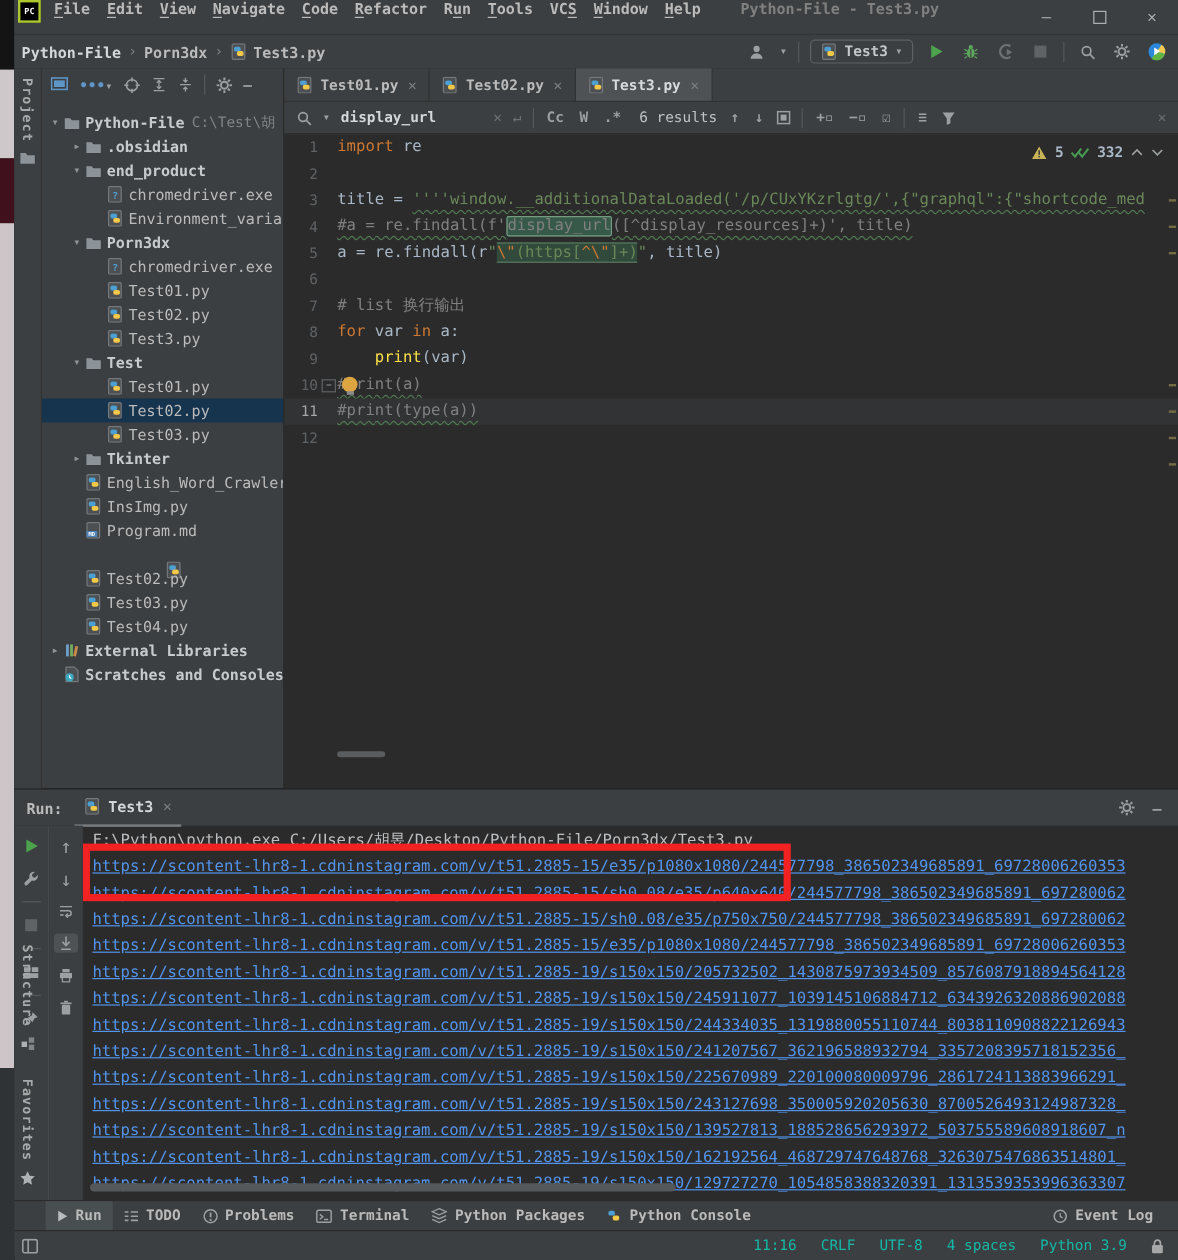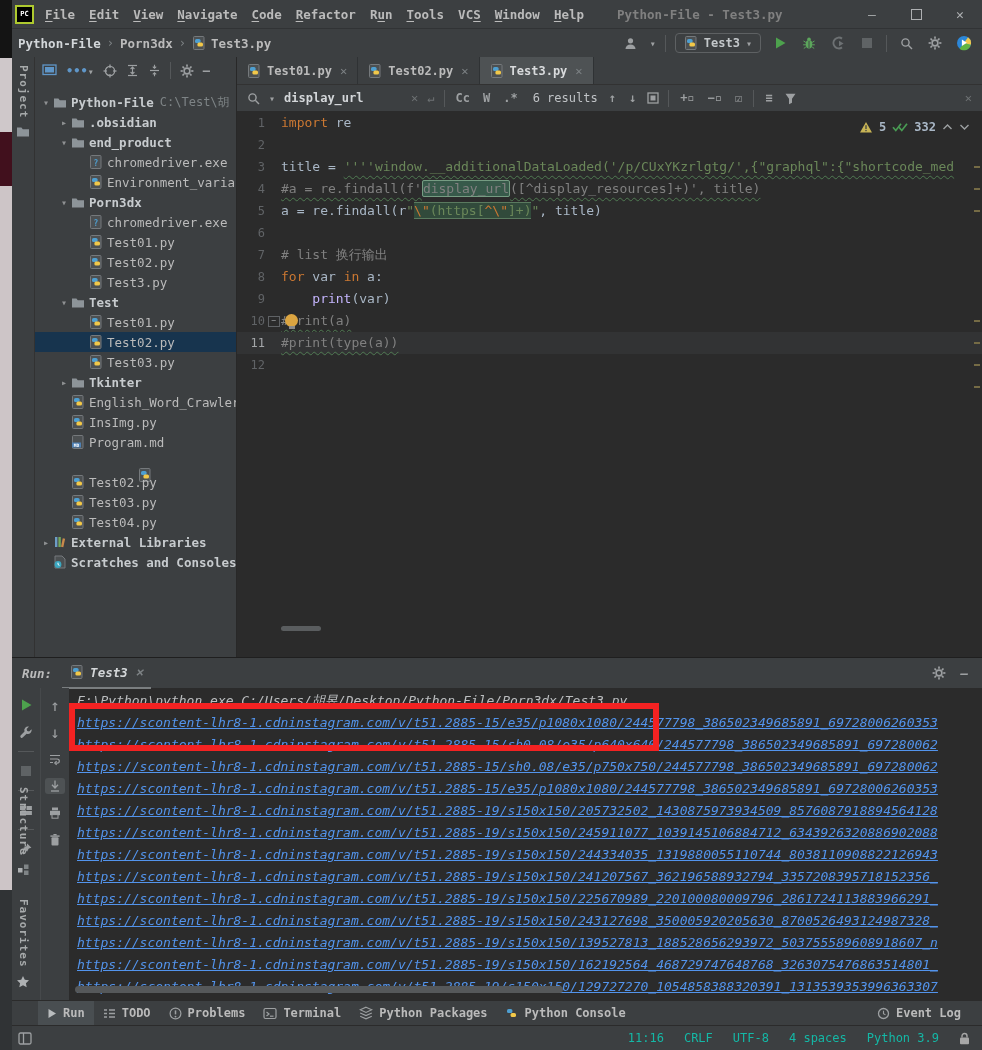--- a/index.html
+++ b/index.html
@@ -2,21 +2,21 @@
 <html><head>
 <meta charset="utf-8">
 <style>
   html,body{margin:0;padding:0;}
   body{width:982px;height:1050px;background:#0d0d0d;overflow:hidden;position:relative;
        font-family:"DejaVu Sans Mono","Liberation Mono",monospace;}
   .bstrip{position:absolute;left:0;width:12px;}
   .ide{position:absolute;left:12px;top:0;width:970px;height:1046px;background:#3c3f41;display:flex;flex-direction:column;}
 
   
-  .titlebar{height:28px;display:flex;align-items:center;position:relative;background:#3c3f41;flex:0 0 28px;}
+  .titlebar{height:28px;display:flex;position:relative;background:#3c3f41;flex:0 0 28px;}
   .appbadge{width:15px;height:15px;background:#000;border:2px solid #aec92f;color:#fff;font-size:7px;font-weight:bold;
             display:flex;align-items:center;justify-content:center;margin-left:3px;}
   .menus{display:flex;margin-left:4px;}
   .menu-item{padding:0 7px;font-size:12.5px;color:#bbbbbb;font-weight:bold;cursor:default;}
   .menu-item u{text-decoration:underline;text-underline-offset:2px;}
   .wintitle{margin-left:26px;font-size:12.5px;color:#808080;font-weight:bold;white-space:nowrap;}
   .winctl{position:absolute;right:0;top:0;height:28px;display:flex;}
   .winbtn{width:44px;height:28px;display:flex;align-items:center;justify-content:center;color:#aeb0b2;font-size:13px;}
   .maxglyph{width:9px;height:9px;border:1.4px solid #aeb0b2;}
 
@@ -66,32 +66,32 @@
   .codearea{flex:1;position:relative;overflow:hidden;font-size:13px;line-height:22px;}
   .crow{display:flex;height:22px;white-space:pre;position:relative;}
   .crow.caret{background:#323334;}
   .lnum{flex:0 0 28px;width:28px;text-align:right;color:#606366;font-size:12px;}
   .crow.caret .lnum{color:#a4a7a9;}
   .foldslot{flex:0 0 16px;width:16px;position:relative;}
   .foldmark{position:absolute;left:3px;top:6px;width:10px;height:9px;border:1px solid #5f6265;background:#2b2b2b;
             color:#9da0a2;font-size:8px;line-height:7px;text-align:center;}
   .ctext{position:relative;}
   .tok-pl{color:#a9b7c6;margin-top:16px;} .tok-kw{color:#cc7832;} .tok-str{color:#6a8759;}
-  .tok-cmt{color:#808080;} .tok-esc{color:#cc7832;} .tok-bi{color:#c4b5fd;}
+  .tok-cmt{color:#808080;} .tok-esc{color:#cc7832;} .tok-bi{color:#fde047;}
   .tok-w{text-decoration:underline wavy #4f7a52;text-decoration-thickness:1px;text-underline-offset:4px;}
   .tok-m{background:#37594a;border:1px solid #759c82;border-radius:2px;}
   .tok-f{background:#314a3b;border-top:1px solid #5a7a5f;border-bottom:1px solid #5a7a5f;}
   .bulb{position:absolute;left:48px;top:4px;width:13px;height:13px;border-radius:50%;background:#dca541;z-index:3;}
   .bulb:after{content:"";position:absolute;left:3.5px;top:12px;width:6px;height:3px;background:#8a8a8a;}
   .inspect{position:absolute;top:4px;right:12px;display:flex;align-items:center;gap:6px;font-size:12px;color:#a9b7c6;font-weight:bold;z-index:4;}
   .smark{position:absolute;right:2px;width:6px;height:2px;background:#756b45;z-index:4;}
   .ehscroll{position:absolute;left:44px;top:514px;width:40px;height:5px;background:#5a5d5f;border-radius:3px;}
 
   
-  .runpanel{height:342px;background:#2b2b2b;border-top:1px solid #1f1f1f;display:flex;flex-direction:column;flex:0 0 342px;font-style:italic;}
+  .runpanel{height:342px;background:#2b2b2b;border-top:1px solid #1f1f1f;display:flex;flex-direction:column;flex:0 0 342px;}
   .runhead{height:30px;background:#3c3f41;display:flex;align-items:center;padding-left:10px;gap:10px;font-size:12.5px;flex:0 0 30px;}
   .runlabel{color:#bbbbbb;font-weight:bold;}
   .runtab{display:flex;align-items:center;gap:6px;padding:0 8px;height:100%;border-bottom:2px solid #7a7e80;color:#d3d6d8;font-weight:bold;}
   .runhead-right{margin-left:auto;display:flex;align-items:center;gap:14px;padding-right:14px;color:#9da0a2;}
   .runbody{flex:1;display:flex;min-height:0;}
   .rtcol{width:28px;background:#3c3f41;display:flex;flex-direction:column;align-items:center;padding-top:9px;gap:11px;flex:0 0 28px;}
   .rtcol.c1{border-right:1px solid #46494b;}
   .rtdiv{width:16px;height:1px;background:#55585a;}
   .rticon{display:flex;align-items:center;justify-content:center;width:20px;height:16px;}
   .rticon.on{background:#4e5254;border-radius:3px;}

